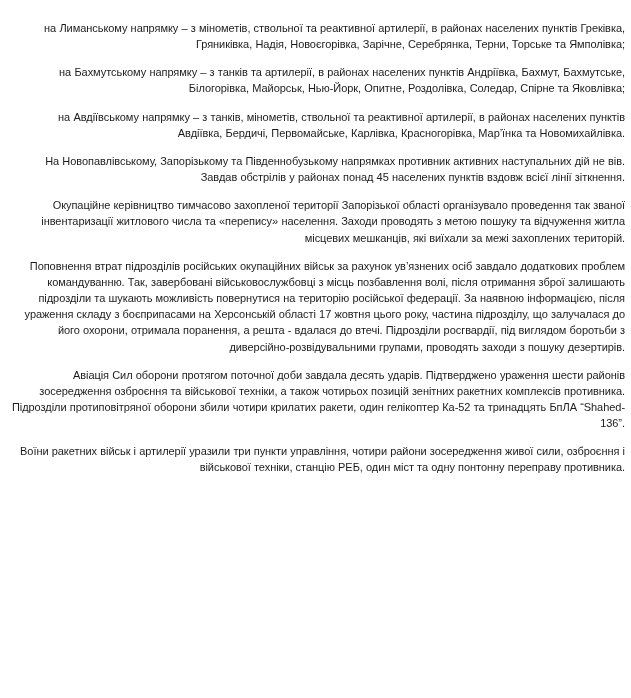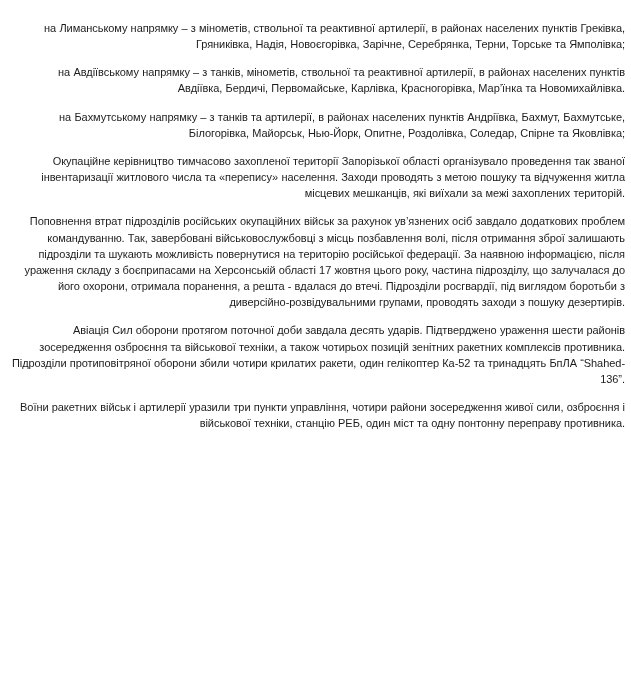--- a/index.html
+++ b/index.html
@@ -32,19 +32,20 @@
   }
   .indent {
     text-indent: 14px;
   }
 </style>
 </head>
 <body>
 
 <div class="doc">
   <p class="para indent">на Лиманському напрямку – з мінометів, ствольної та реактивної артилерії, в районах населених пунктів Греківка, Гряниківка, Надія, Новоєгорівка, Зарічне,  Серебрянка, Терни, Торське та Ямполівка;</p>
+  <p class="para indent">на Бахмутському напрямку – з танків та артилерії, в районах населених пунктів Андріївка, Бахмут, Бахмутське, Білогорівка, Майорськ, Нью-Йорк, Опитне, Роздолівка, Соледар, Спірне та Яковлівка;</p>
   <p class="para indent">на Авдіївському напрямку – з танків, мінометів, ствольної та реактивної артилерії, в районах населених пунктів Авдіївка, Бердичі, Первомайське, Карлівка, Красногорівка, Мар’їнка та Новомихайлівка.</p>
-  <p class="para indent">на Бахмутському напрямку – з танків та артилерії, в районах населених пунктів Андріївка, Бахмут, Бахмутське, Білогорівка, Майорськ, Нью-Йорк, Опитне, Роздолівка, Соледар, Спірне та Яковлівка;</p>
+  <p class="para">На Новопавлівському, Запорізькому та Південнобузькому напрямках противник активних наступальних дій не вів. Завдав обстрілів у районах понад 45 населених пунктів вздовж всієї лінії зіткнення.</p>
   <p class="para">Окупаційне керівництво тимчасово захопленої території Запорізької області організувало проведення так званої інвентаризації житлового числа та «перепису» населення. Заходи проводять з метою пошуку та відчуження житла місцевих мешканців, які виїхали за межі захоплених територій.</p>
   <p class="para">Поповнення втрат підрозділів російських окупаційних військ за рахунок ув’язнених осіб завдало додаткових проблем командуванню. Так, завербовані військовослужбовці з місць позбавлення волі, після отримання зброї залишають підрозділи та шукають можливість повернутися на територію російської федерації. За наявною інформацією, після ураження складу з боєприпасами на Херсонській області 17 жовтня цього року, частина підрозділу, що залучалася до його охорони, отримала поранення, а решта - вдалася до втечі. Підрозділи росгвардії, під виглядом боротьби з диверсійно-розвідувальними групами, проводять заходи з пошуку дезертирів.</p>
   <p class="para">Авіація Сил оборони протягом поточної доби завдала десять ударів. Підтверджено ураження шести районів зосередження озброєння та військової техніки, а також чотирьох позицій зенітних ракетних комплексів противника. Підрозділи протиповітряної оборони збили чотири крилатих ракети, один гелікоптер Ка-52 та тринадцять БпЛА “Shahed-136”.</p>
   <p class="para">Воїни ракетних військ і артилерії уразили три пункти управління, чотири райони зосередження живої сили, озброєння і військової техніки, станцію РЕБ, один міст та одну понтонну переправу противника.</p>
 </div>
 
 </body></html>

